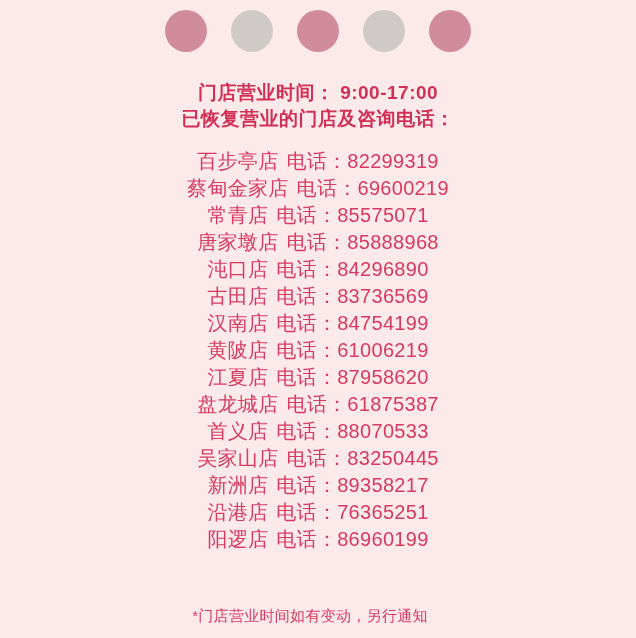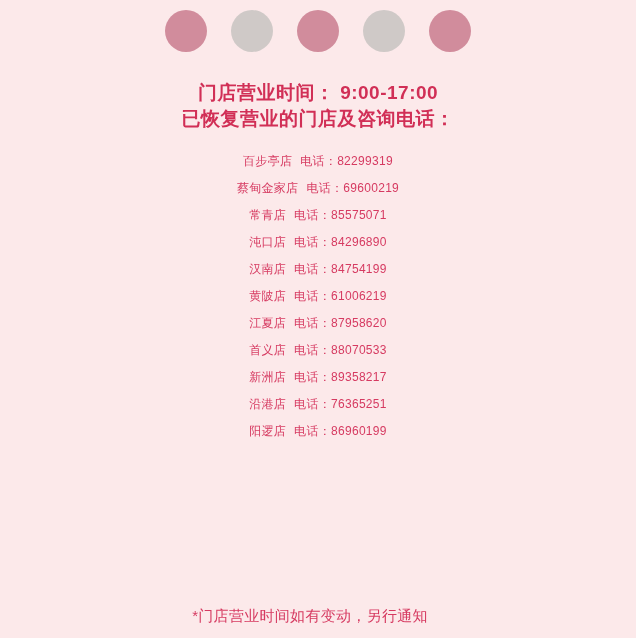--- a/index.html
+++ b/index.html
@@ -51,21 +51,21 @@
     letter-spacing: 0.5px;
   }
   .store-list {
     margin-top: 16px;
     display: flex;
     flex-direction: column;
     align-items: center;
   }
   .store-row {
     color: #d63a61;
-    font-size: 12px;
+    font-size: 20px;
     line-height: 27px;
     letter-spacing: 0.3px;
     white-space: nowrap;
   }
   .store-row .name {
     margin-right: 8px;
   }
   .footnote {
     position: absolute;
     left: 0;
@@ -99,33 +99,45 @@
     <div class="store-row">
       <span class="name">百步亭店</span><span class="phone">电话：82299319</span>
     </div>
     <div class="store-row">
       <span class="name">蔡甸金家店</span><span class="phone">电话：69600219</span>
     </div>
     <div class="store-row">
       <span class="name">常青店</span><span class="phone">电话：85575071</span>
     </div>
     <div class="store-row">
+      <span class="name">唐家墩店</span><span class="phone">电话：85888968</span>
+    </div>
+    <div class="store-row">
       <span class="name">沌口店</span><span class="phone">电话：84296890</span>
+    </div>
+    <div class="store-row">
+      <span class="name">古田店</span><span class="phone">电话：83736569</span>
     </div>
     <div class="store-row">
       <span class="name">汉南店</span><span class="phone">电话：84754199</span>
     </div>
     <div class="store-row">
       <span class="name">黄陂店</span><span class="phone">电话：61006219</span>
     </div>
     <div class="store-row">
       <span class="name">江夏店</span><span class="phone">电话：87958620</span>
     </div>
     <div class="store-row">
+      <span class="name">盘龙城店</span><span class="phone">电话：61875387</span>
+    </div>
+    <div class="store-row">
       <span class="name">首义店</span><span class="phone">电话：88070533</span>
+    </div>
+    <div class="store-row">
+      <span class="name">吴家山店</span><span class="phone">电话：83250445</span>
     </div>
     <div class="store-row">
       <span class="name">新洲店</span><span class="phone">电话：89358217</span>
     </div>
     <div class="store-row">
       <span class="name">沿港店</span><span class="phone">电话：76365251</span>
     </div>
     <div class="store-row">
       <span class="name">阳逻店</span><span class="phone">电话：86960199</span>
     </div>

